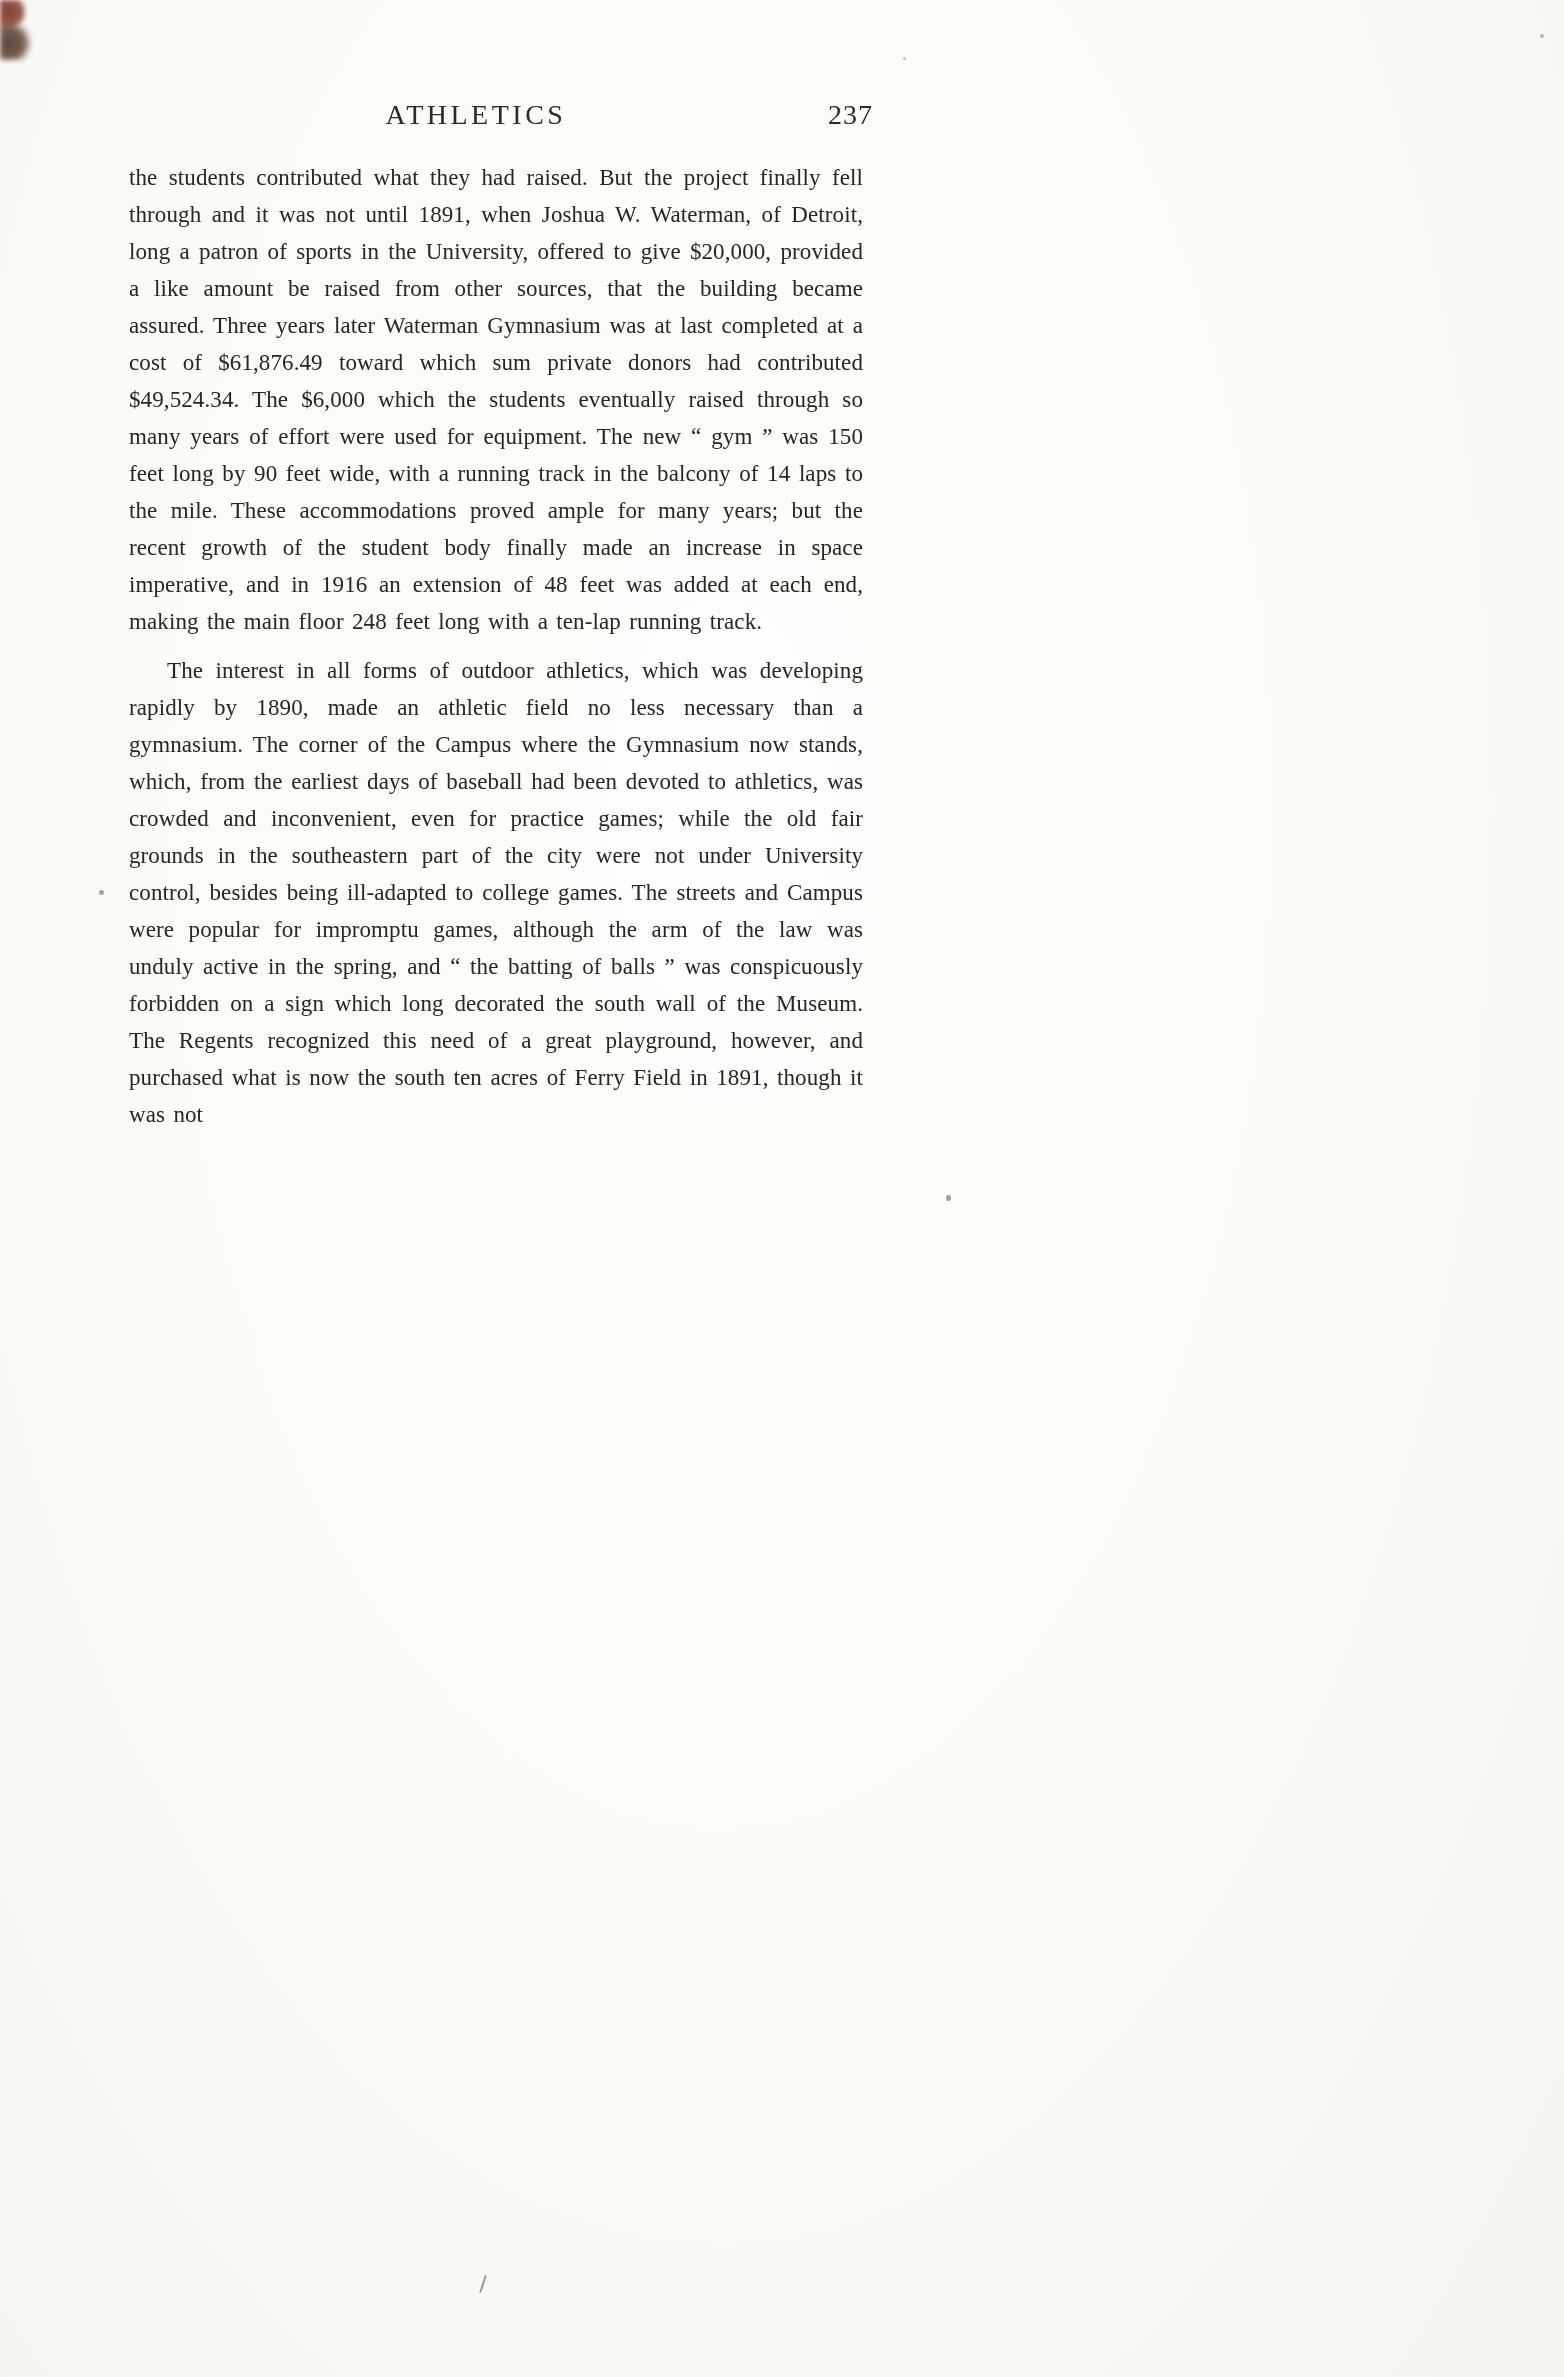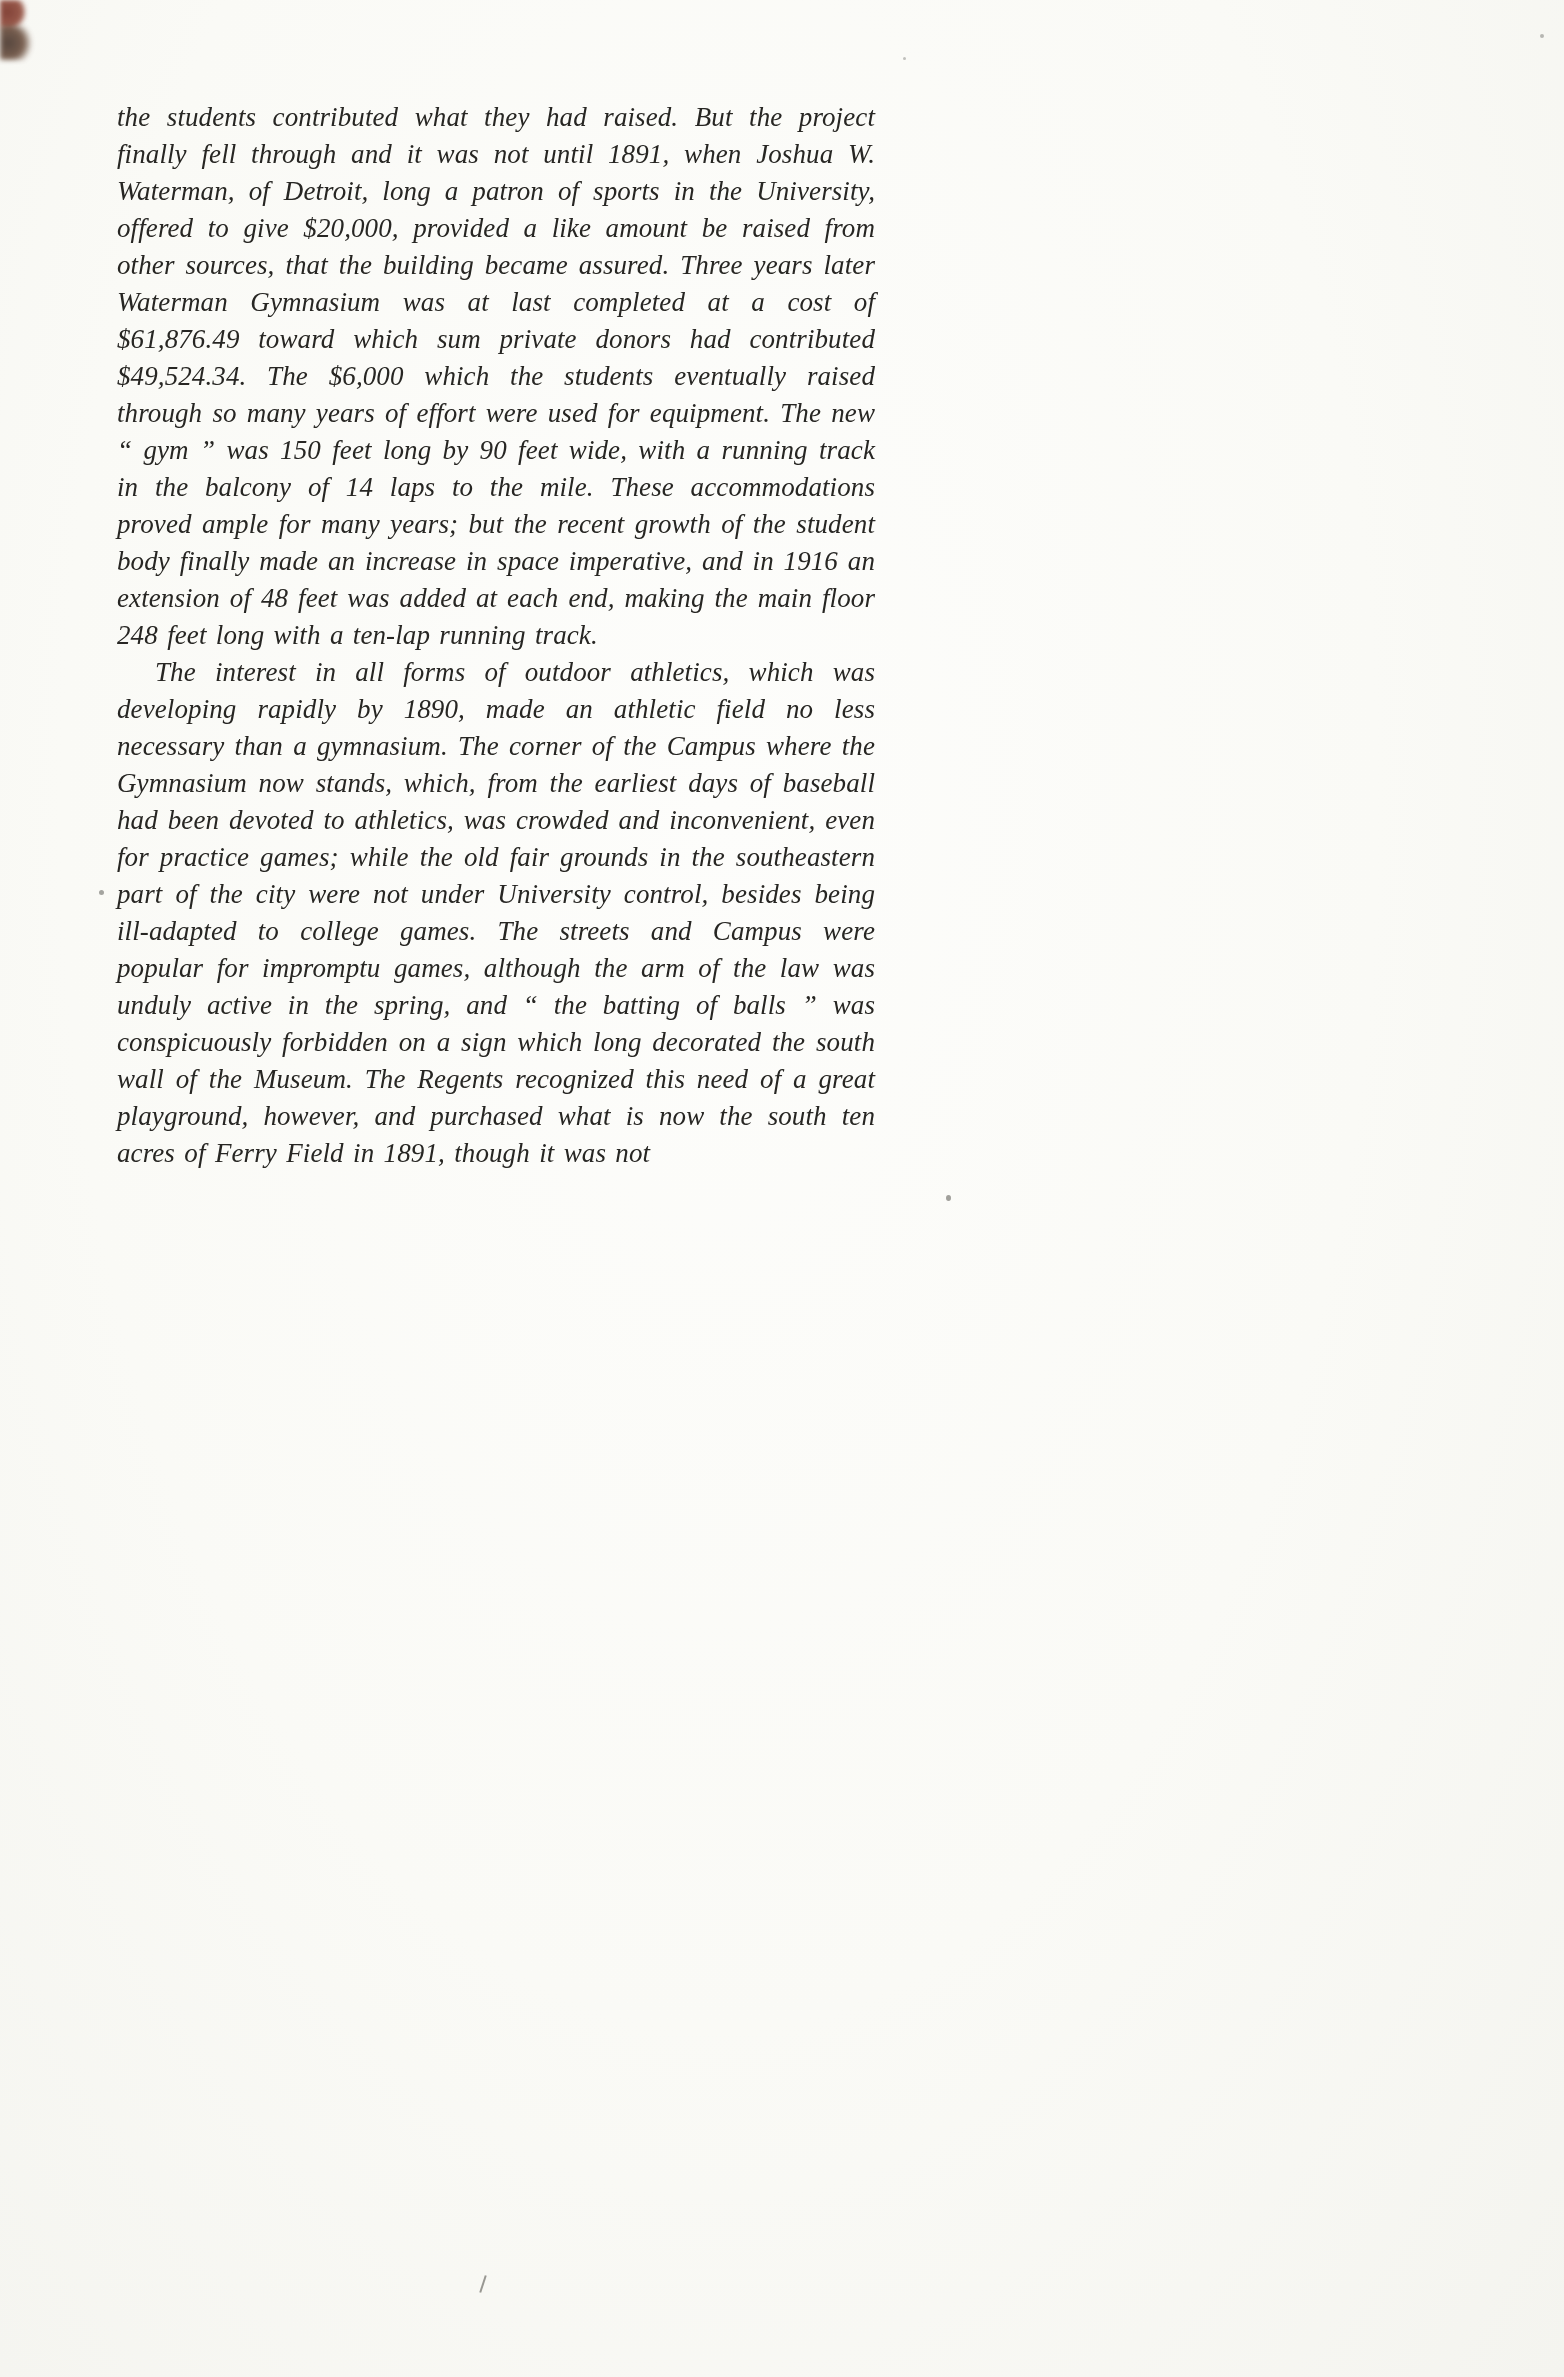--- a/index.html
+++ b/index.html
@@ -39,28 +39,27 @@
   }
   .running-header .pagenum {
     position: absolute;
     right: 2px;
     top: 0;
     font-size: 28px;
     letter-spacing: 1px;
     color: #2c2b29;
   }
   .para {
-    margin: 0;
-    font-size: 27px;
+    margin: 12px;
+    font-size: 23px;
     line-height: 37px;
     text-align: justify;
     word-spacing: 2.5px;
     letter-spacing: 0.1px;
     color: #272623;
-    font-style: italic;
   }
   .para.indent {
     text-indent: 38px;
   }
   
   .artifact { position: absolute; pointer-events: none; }
   .smudge-a {
     left: 0; top: 0; width: 26px; height: 30px;
     background: radial-gradient(circle at 30% 40%, #6e2418 0%, #8a4030 55%, transparent 75%);
     filter: blur(2px); opacity: 0.85;
@@ -79,20 +78,24 @@
     background: #6f6d68; transform: rotate(18deg); opacity: 0.7;
   }
 </style>
 </head>
 <body>
 
 <div class="scan-page">
 
   <div class="text-block">
 
+    <div class="running-header">
+      <div class="title">ATHLETICS</div>
+      <div class="pagenum">237</div>
+    </div>
 
     <p class="para">the students contributed what they had raised.  But the project finally fell through and it was not until 1891, when Joshua W. Waterman, of Detroit, long a patron of sports in the University, offered to give $20,000, provided a like amount be raised from other sources, that the building became assured.  Three years later Waterman Gymnasium was at last completed at a cost of $61,876.49 toward which sum private donors had contributed $49,524.34.  The $6,000 which the students eventually raised through so many years of effort were used for equipment.  The new “ gym ” was 150 feet long by 90 feet wide, with a running track in the balcony of 14 laps to the mile.  These accommodations proved ample for many years; but the recent growth of the student body finally made an increase in space imperative, and in 1916 an extension of 48 feet was added at each end, making the main floor 248 feet long with a ten-lap running track.</p>
 
     <p class="para indent">The interest in all forms of outdoor athletics, which was developing rapidly by 1890, made an athletic field no less necessary than a gymnasium.  The corner of the Campus where the Gymnasium now stands, which, from the earliest days of baseball had been devoted to athletics, was crowded and inconvenient, even for practice games; while the old fair grounds in the southeastern part of the city were not under University control, besides being ill-adapted to college games.  The streets and Campus were popular for impromptu games, although the arm of the law was unduly active in the spring, and “ the batting of balls ” was conspicuously forbidden on a sign which long decorated the south wall of the Museum.  The Regents recognized this need of a great playground, however, and purchased what is now the south ten acres of Ferry Field in 1891, though it was not</p>
 
   </div>
 
   <div class="artifact smudge-a"></div>
   <div class="artifact smudge-b"></div>
   <div class="artifact speck-1"></div>

